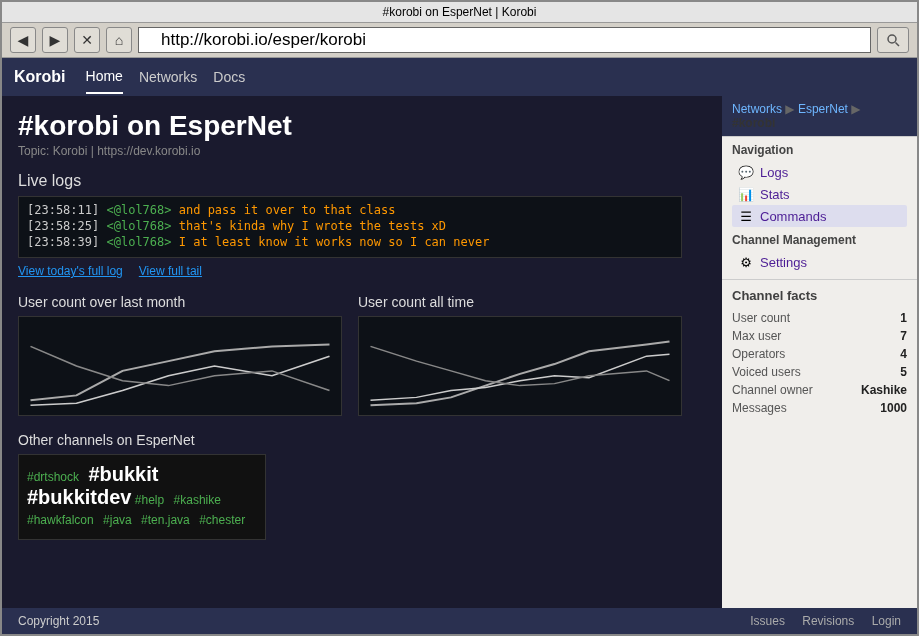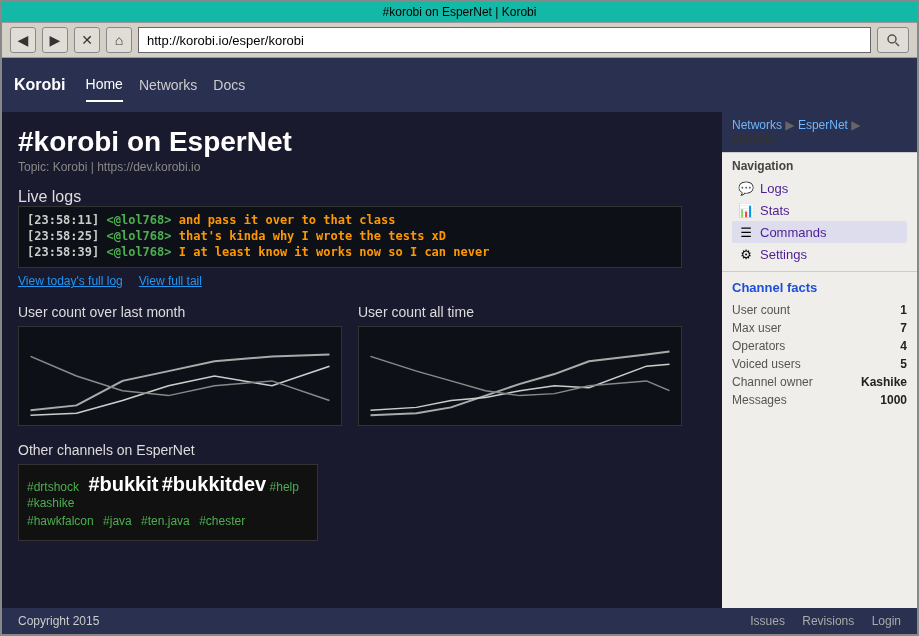--- a/index.html
+++ b/index.html
@@ -1,83 +1,83 @@
 <!DOCTYPE html>
 <html><head>
   <meta charset="utf-8">
   <style>
     * { box-sizing: border-box; margin: 0; padding: 0; }
     body { font-family: Arial, sans-serif; font-size: 13px; background: #ccc; width: 919px; height: 636px; overflow: hidden; }
 
     
     .browser-chrome { background: #d4d0c8; border: 2px solid #888; height: 636px; display: flex; flex-direction: column; }
-    .title-bar { background: #14b8a6; text-align: center; padding: 3px 0; font-size: 12px; color: #000; border-bottom: 1px solid #999; }
+    .title-bar { background: #e5e5e5; text-align: center; padding: 3px 0; font-size: 12px; color: #000; border-bottom: 1px solid #999; }
     .toolbar { display: flex; align-items: center; padding: 4px 8px; gap: 6px; background: #d4d0c8; border-bottom: 1px solid #999; }
     .nav-btn { width: 26px; height: 26px; background: #e0ddd6; border: 1px solid #888; border-radius: 3px; display: flex; align-items: center; justify-content: center; cursor: pointer; font-size: 14px; color: #333; }
-    .address-bar { flex: 1; height: 26px; border: 1px solid #666; background: #fff; padding: 2px 8px; font-size: 13px; }
+    .address-bar { flex: 1; height: 26px; border: 1px solid #666; background: #fff; padding: 2px 22px; font-size: 17px; }
     .search-btn { width: 32px; height: 26px; background: #e0ddd6; border: 1px solid #888; border-radius: 3px; display: flex; align-items: center; justify-content: center; cursor: pointer; }
 
     
     .page { flex: 1; overflow-y: auto; background: #1a1a2e; display: flex; flex-direction: column; }
 
     
-    .top-nav { background: #2a3050; display: flex; align-items: center; padding: 0 12px; height: 54px; }
+    .top-nav { background: #2a3050; display: flex; align-items: center; padding: 0 12px; height: 38px; }
     .top-nav .brand { color: #fff; font-weight: bold; font-size: 16px; margin-right: 20px; }
     .top-nav a { color: #ccc; text-decoration: none; margin-right: 16px; font-size: 14px; padding: 8px 0; }
     .top-nav a.active { color: #fff; border-bottom: 2px solid #fff; }
 
     
     .main-layout { display: flex; flex: 1; gap: 24px; }
     .content-area { flex: 1; padding: 14px 16px; background: #1a1a2e; color: #ddd; }
     .sidebar { width: 195px; min-width: 195px; background: #f0eeeb; padding: 0; }
 
     
     .page-title { font-size: 28px; font-weight: bold; color: #fff; margin-bottom: 2px; }
     .page-subtitle { font-size: 12px; color: #888; margin-bottom: 14px; }
 
     
-    .section-title { font-size: 16px; color: #ddd; }
-    .log-box { background: #0d1117; border: 1px solid #333; padding: 6px 8px; font-family: monospace; font-size: 12px; margin-bottom: 6px; font-weight: bold; }
+    .section-title { font-size: 16px; color: #ddd; margin-bottom: 6px; }
+    .log-box { background: #0d1117; border: 1px solid #333; padding: 6px 8px; font-family: monospace; font-size: 12px; margin-bottom: 6px; }
     .log-line { margin-bottom: 2px; color: #ccc; }
     .log-time { color: #ccc; }
     .log-user { color: #4CAF50; }
     .log-text { color: #ff9800; }
 
     .log-links { display: flex; gap: 16px; margin-bottom: 16px; }
     .log-links a { color: #2196F3; font-size: 12px; text-decoration: underline; cursor: pointer; }
 
     
     .charts-row { display: flex; gap: 16px; margin-bottom: 16px; }
     .chart-container { flex: 1; }
     .chart-title { color: #ddd; font-size: 14px; margin-bottom: 6px; }
     .chart-area { background: #0d1117; border: 1px solid #333; height: 100px; position: relative; overflow: hidden; }
 
     
     .other-channels-title { color: #ddd; font-size: 14px; margin-bottom: 6px; }
-    .channels-box { background: #111; border: 1px solid #333; padding: 8px; width: 300px; }
+    .channels-box { background: #111; border: 1px solid #333; padding: 8px; width: 248px; }
     .channels-row { margin-bottom: 4px; font-size: 12px; }
     .channel-large { font-size: 20px; font-weight: bold; color: #fff; }
     .channel-small { font-size: 12px; color: #999; }
     .channel-tag { color: #4CAF50; margin-right: 6px; }
 
     
     .sidebar-breadcrumb { background: #2a3050; padding: 6px 10px; font-size: 12px; border-bottom: 1px solid #ccc; }
     .sidebar-breadcrumb a { color: #6eb6ff; text-decoration: none; }
     .sidebar-breadcrumb span { color: #666; }
     .sidebar-breadcrumb .current { color: #333; font-weight: bold; }
 
     .sidebar-section { padding: 6px 10px 2px; background: #f0eeeb; }
     .sidebar-section-title { font-size: 12px; font-weight: bold; color: #444; margin-bottom: 4px; }
     .sidebar-item { display: flex; align-items: center; padding: 3px 6px; cursor: pointer; border-radius: 2px; font-size: 13px; }
     .sidebar-item.active { background: #dde; }
     .sidebar-item .icon { width: 16px; height: 16px; margin-right: 6px; display: flex; align-items: center; justify-content: center; font-size: 13px; }
     .sidebar-item a { color: #4c1d95; text-decoration: none; }
 
     .sidebar-facts { background: #f0eeeb; padding: 8px 10px; border-top: 1px solid #ccc; margin-top: 4px; }
-    .sidebar-facts-title { font-size: 13px; font-weight: bold; color: #1d4ed8; margin-bottom: 6px; }
+    .sidebar-facts-title { font-size: 13px; font-weight: bold; color: #404040; margin-bottom: 6px; }
     .facts-table { width: 100%; font-size: 12px; }
     .facts-row { display: flex; justify-content: space-between; padding: 2px 0; color: #444; }
     .facts-row .label { color: #555; }
     .facts-row .value { font-weight: bold; color: #222; }
 
     
     .page-footer { background: #2a3050; color: #ccc; font-size: 12px; padding: 6px 16px; display: flex; justify-content: space-between; align-items: center; }
     .footer-links a { color: #aaa; text-decoration: none; margin-left: 14px; }
   </style>
 </head>
@@ -206,20 +206,21 @@
           </div>
           <div class="sidebar-item">
             <span class="icon">📊</span>
             <a>Stats</a>
           </div>
           <div class="sidebar-item active">
             <span class="icon">☰</span>
             <a>Commands</a>
           </div>
 
+          <div class="sidebar-section-title" style="margin-top:6px;">Channel Management</div>
           <div class="sidebar-item">
             <span class="icon">⚙</span>
             <a>Settings</a>
           </div>
         </div>
 
         <div class="sidebar-facts">
           <div class="sidebar-facts-title">Channel facts</div>
           <div class="facts-table">
             <div class="facts-row">

